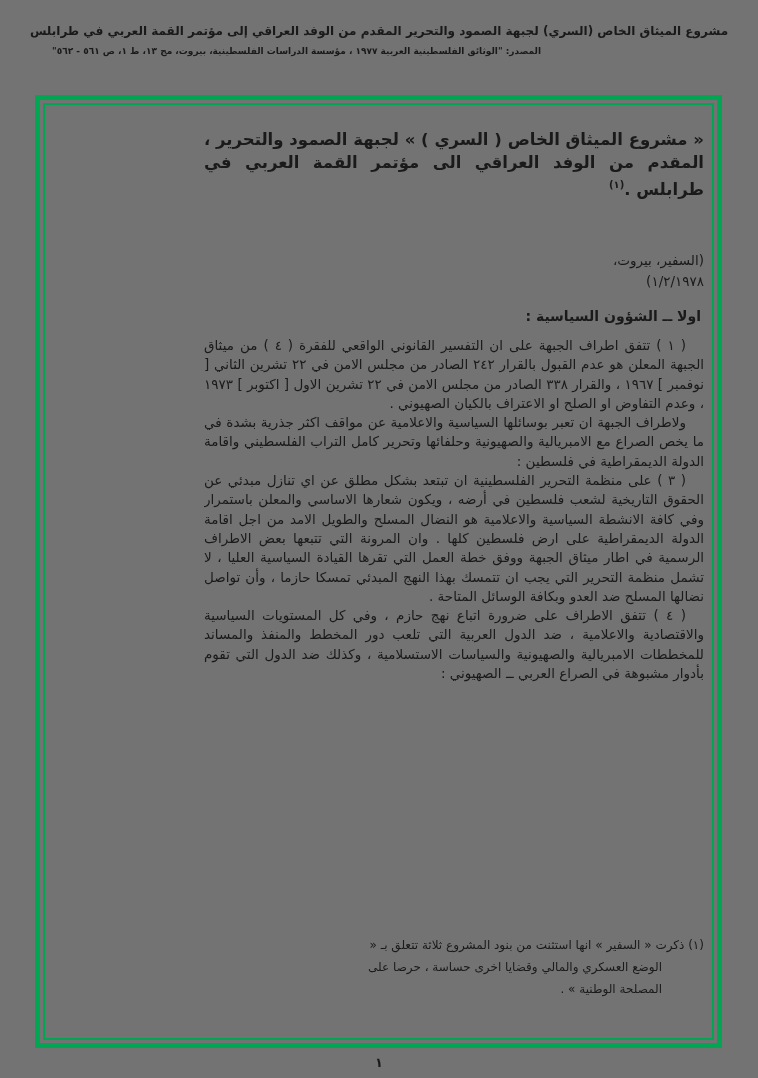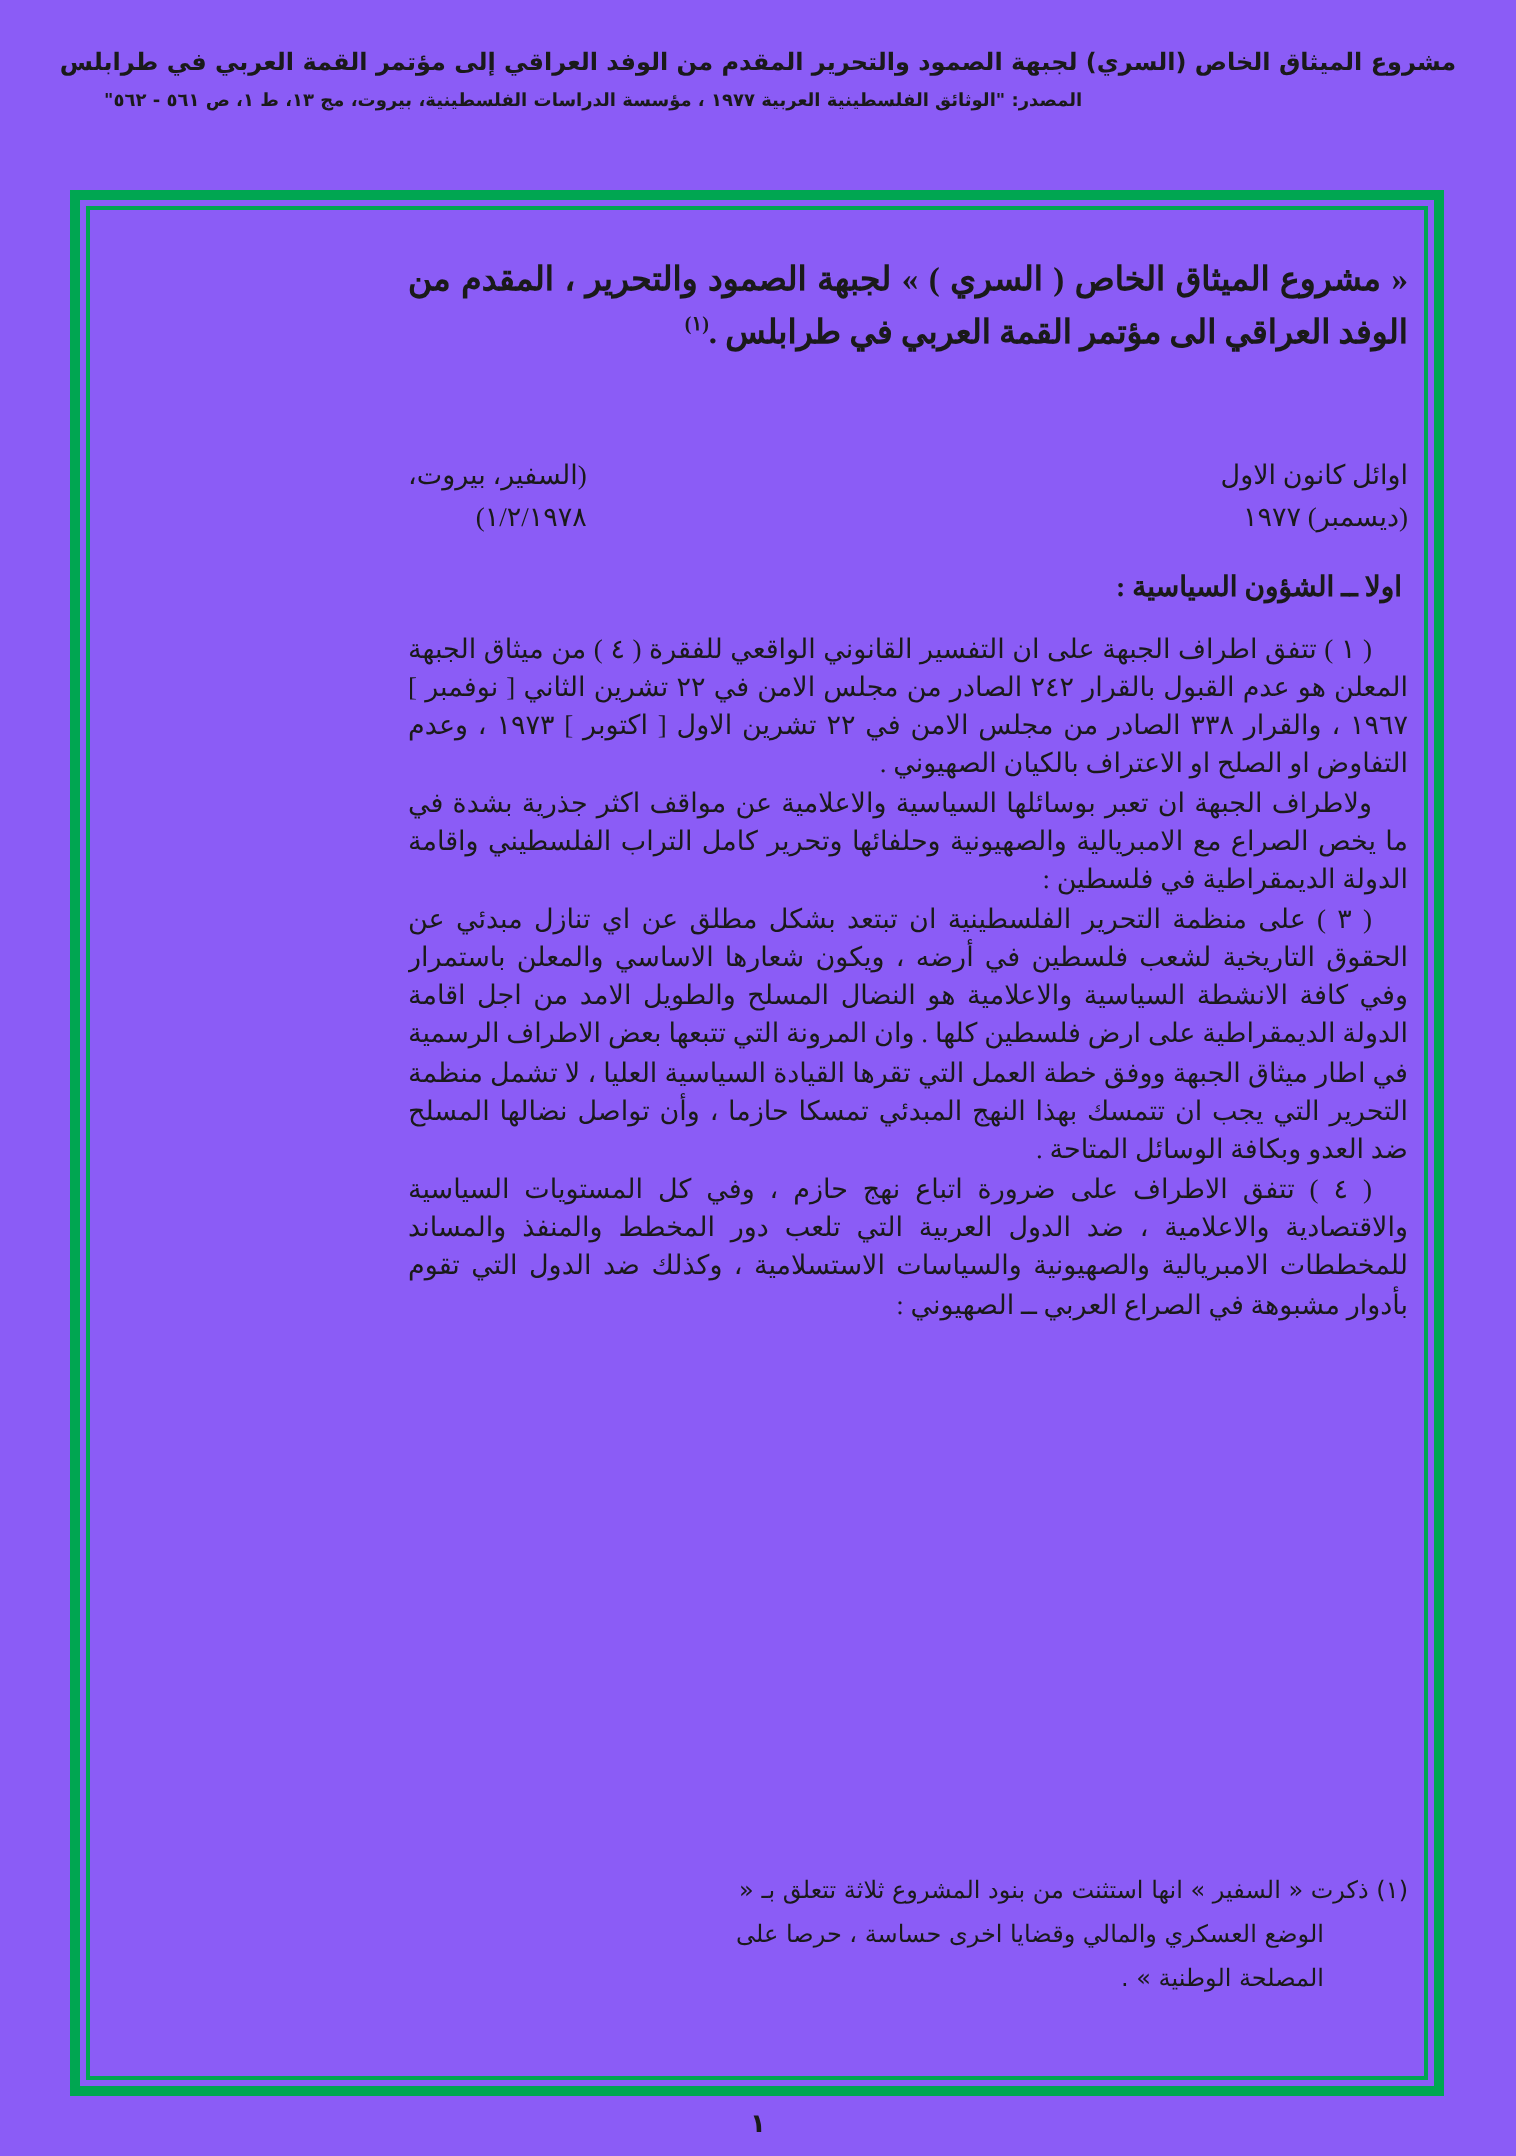--- a/index.html
+++ b/index.html
@@ -6,21 +6,21 @@
   html, body { margin: 0; padding: 0; }
   body {
     width: 758px; height: 1078px;
     background: #ffffff;
     color: #1a1a1a;
     font-family: "DejaVu Sans", sans-serif;
   }
   .page {
     position: relative;
     width: 758px; height: 1078px;
-    background: #8b5cf6;
+    background: #737373;
     overflow: hidden;
   }
 
   
   .page-header {
     direction: rtl;
     position: absolute;
     top: 24px; left: 28px; right: 28px;
   }
   .header-title {
@@ -56,21 +56,20 @@
   .doc {
     direction: rtl;
     position: absolute;
     top: 24px; right: 8px; bottom: 10px;
     width: 500px;
     overflow: hidden;
   }
   .doc-flow {
     max-height: 790px;
     overflow: hidden;
-    font-family: Liberation Serif, serif;
   }
   .doc-title {
     font-weight: bold;
     font-size: 16.5px;
     line-height: 22.5px;
     text-align: justify;
     margin: 0 0 12px 0;
   }
   .doc-title sup {
     font-size: 10px;
@@ -133,24 +132,20 @@
       <div class="doc">
 
         <div class="doc-flow">
 
           <div class="doc-title">
             <span>« مشروع الميثاق الخاص ( السري ) » لجبهة الصمود والتحرير ، المقدم من الوفد العراقي الى مؤتمر القمة العربي في طرابلس .</span><sup>(١)</sup>
           </div>
 
           <div class="date-row">
             <div class="date-col">
-              <div>اوائل كانون الاول</div>
-              <div>(ديسمبر) ١٩٧٧</div>
-            </div>
-            <div class="date-col">
               <div>(السفير، بيروت،</div>
               <div>١/٢/١٩٧٨)</div>
             </div>
           </div>
 
           <div class="section-heading">اولا ــ الشؤون السياسية :</div>
 
           <p class="para">( ١ ) تتفق اطراف الجبهة على ان التفسير القانوني الواقعي للفقرة ( ٤ ) من ميثاق الجبهة المعلن هو عدم القبول بالقرار ٢٤٢ الصادر من مجلس الامن في ٢٢ تشرين الثاني [ نوفمبر ] ١٩٦٧ ، والقرار ٣٣٨ الصادر من مجلس الامن في ٢٢ تشرين الاول [ اكتوبر ] ١٩٧٣ ، وعدم التفاوض او الصلح او الاعتراف بالكيان الصهيوني .</p>
           <p class="para">ولاطراف الجبهة ان تعبر بوسائلها السياسية والاعلامية عن مواقف اكثر جذرية بشدة في ما يخص الصراع مع الامبريالية والصهيونية وحلفائها وتحرير كامل التراب الفلسطيني واقامة الدولة الديمقراطية في فلسطين :</p>
           <p class="para">( ٣ ) على منظمة التحرير الفلسطينية ان تبتعد بشكل مطلق عن اي تنازل مبدئي عن الحقوق التاريخية لشعب فلسطين في أرضه ، ويكون شعارها الاساسي والمعلن باستمرار وفي كافة الانشطة السياسية والاعلامية هو النضال المسلح والطويل الامد من اجل اقامة الدولة الديمقراطية على ارض فلسطين كلها . وان المرونة التي تتبعها بعض الاطراف الرسمية في اطار ميثاق الجبهة ووفق خطة العمل التي تقرها القيادة السياسية العليا ، لا تشمل منظمة التحرير التي يجب ان تتمسك بهذا النهج المبدئي تمسكا حازما ، وأن تواصل نضالها المسلح ضد العدو وبكافة الوسائل المتاحة .</p>

